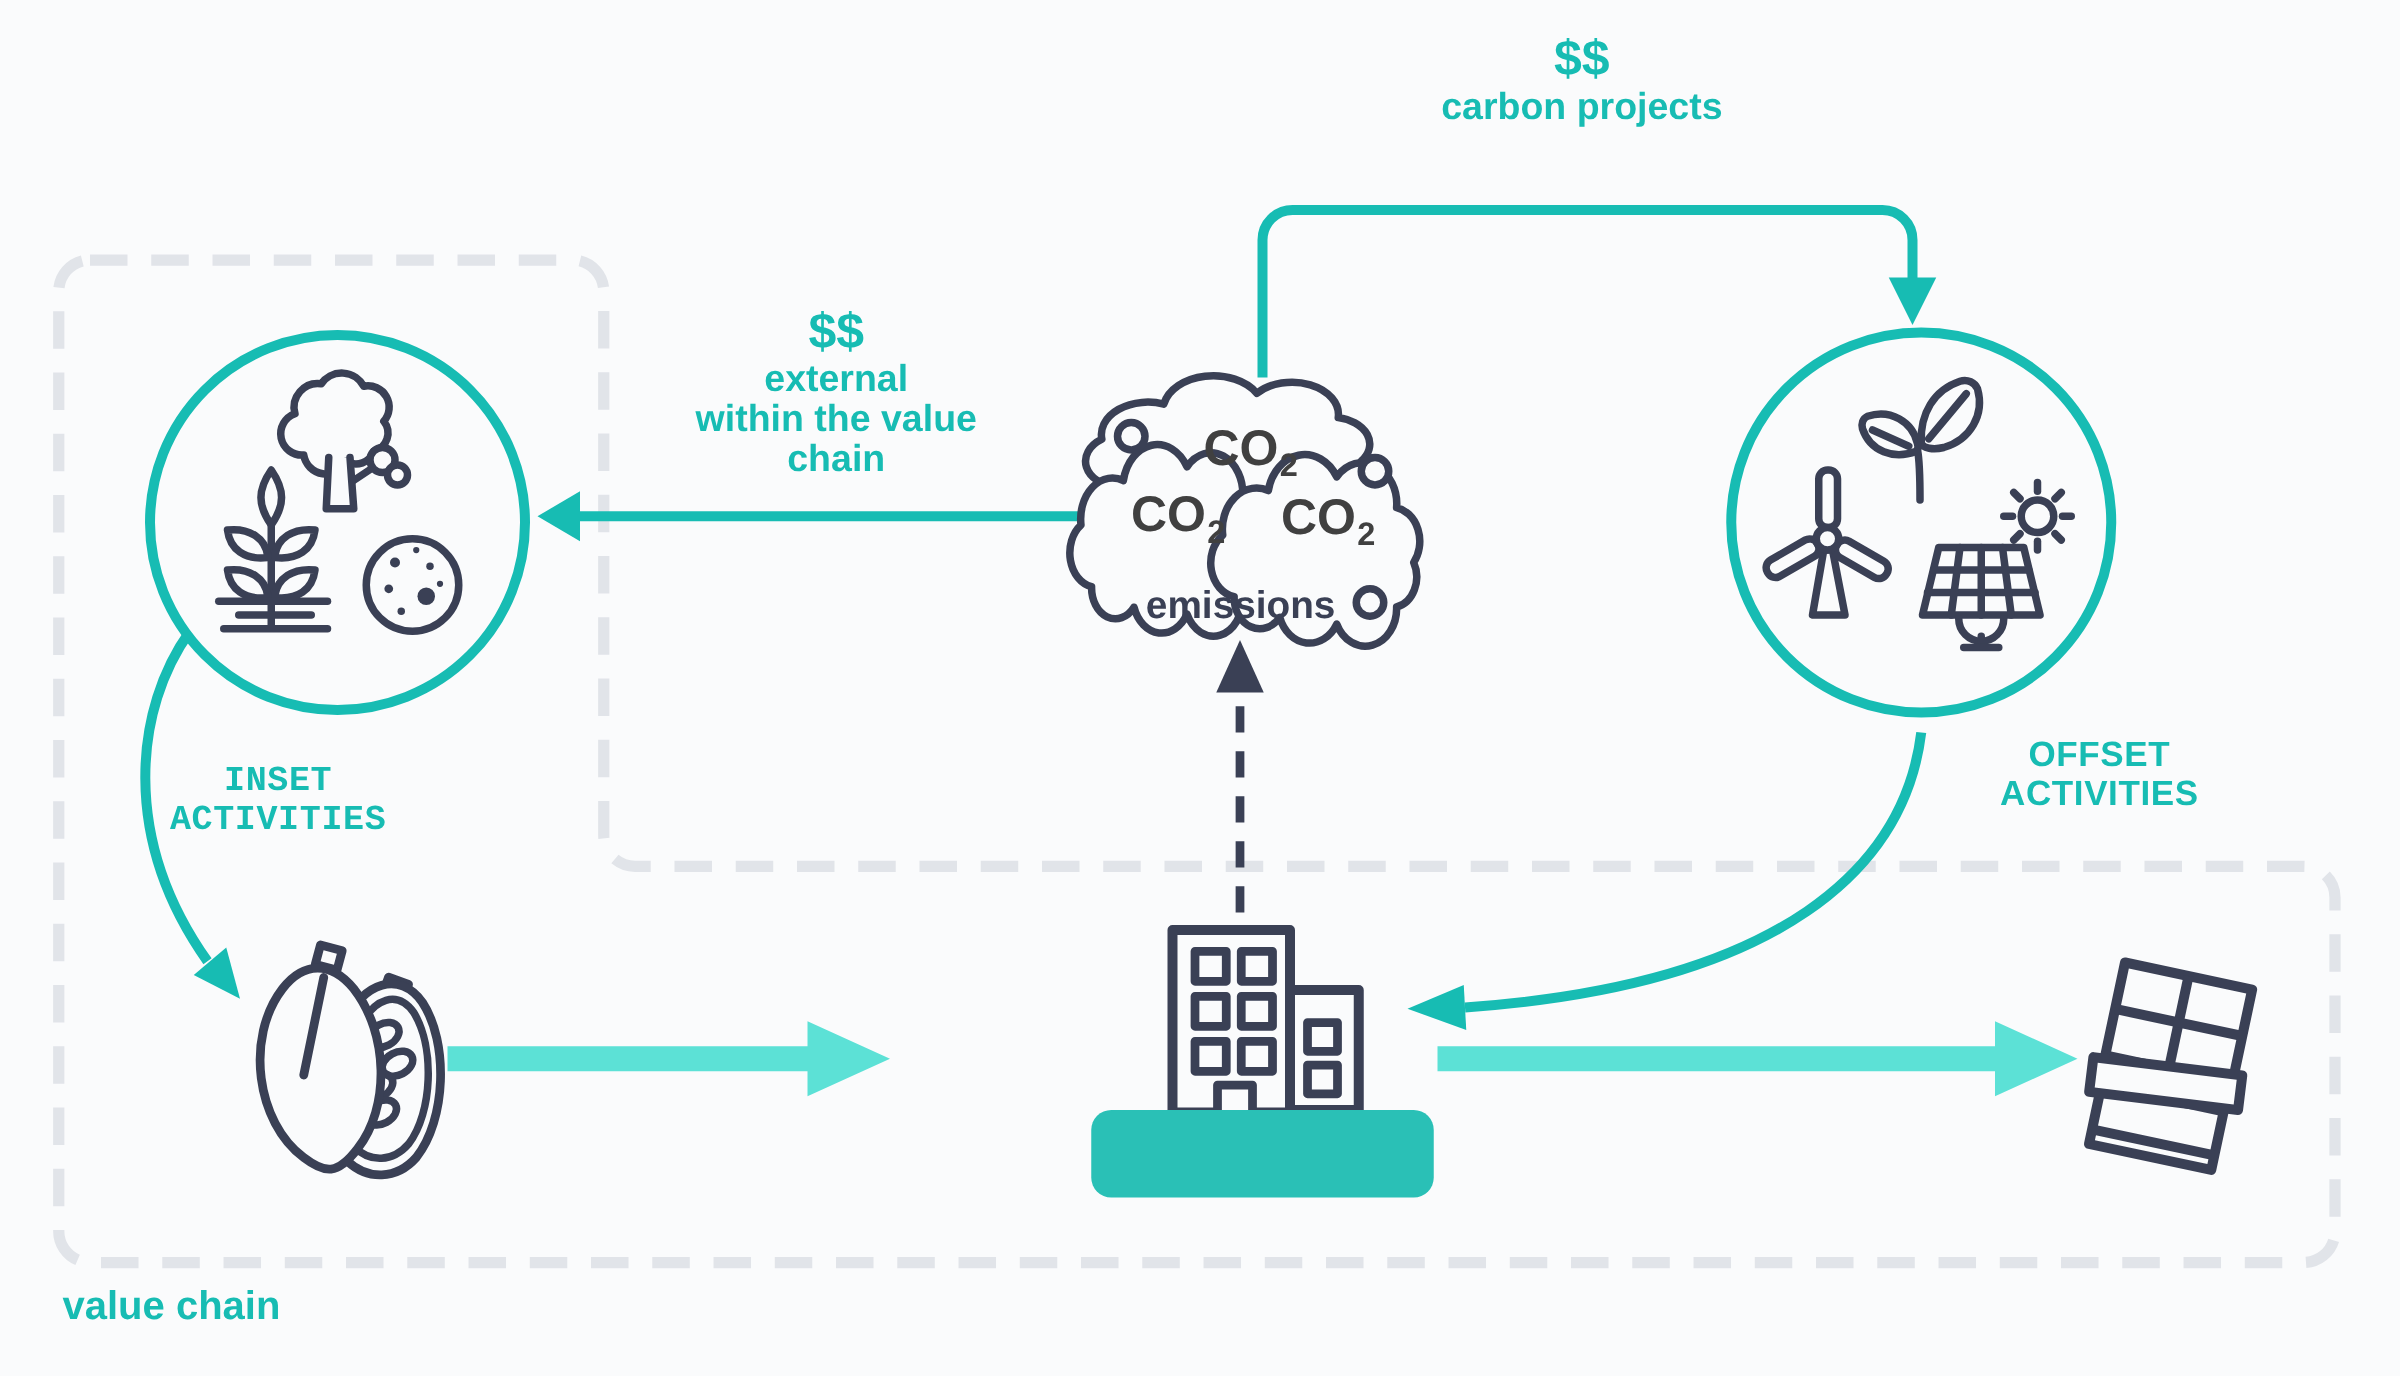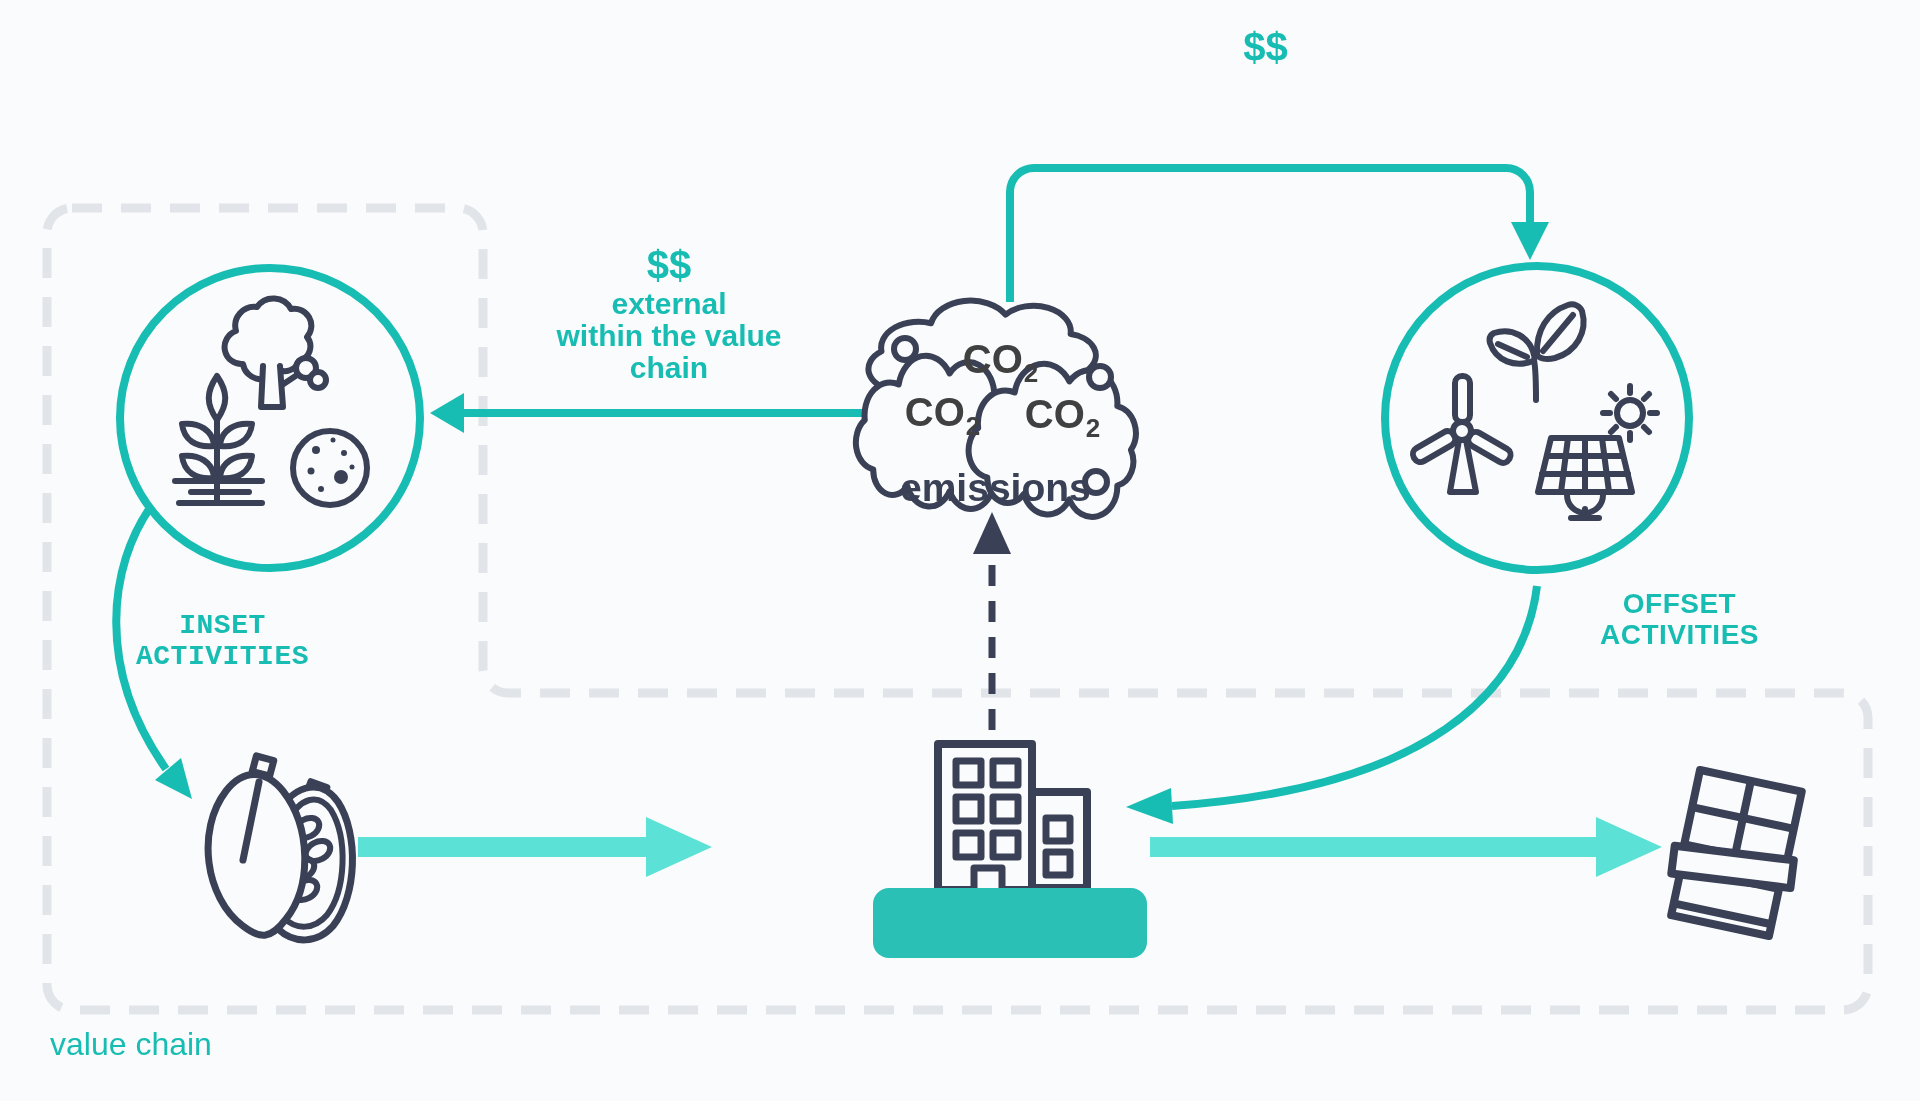--- a/index.html
+++ b/index.html
@@ -9,22 +9,22 @@
   .txt{position:absolute;font-weight:bold;color:#17bcb3;text-align:center;}
   .txt .dollars{font-size:40px;line-height:46px;}
   .txt .line{font-size:30px;line-height:32px;}
   .ext-fin{left:1113px;top:24px;width:305px;}
   .int-fin{left:515px;top:242px;width:308px;}
   .activity-label{position:absolute;font-weight:bold;color:#17bcb3;text-align:center;
                   font-size:28px;line-height:31px;letter-spacing:.5px;}
   .inset-label{left:120px;top:610px;width:205px;font-family:Liberation Mono, monospace;}
   .offset-label{left:1562px;top:588px;width:235px;}
   .emissions-label{position:absolute;left:900px;top:466px;width:185px;text-align:center;
-                   font-weight:bold;font-size:39px;color:#3a4055;}
-  .value-chain-label{position:absolute;left:50px;top:1026px;font-weight:normal;font-size:32px;color:#17bcb3;}
+                   font-weight:bold;font-size:31px;color:#3a4055;}
+  .value-chain-label{position:absolute;left:50px;top:1026px;font-weight:bold;font-size:32px;color:#17bcb3;}
   .company-label{position:absolute;left:873px;top:888px;width:274px;height:70px;
                  display:flex;align-items:center;justify-content:center;
                  color:#ffffff;font-weight:bold;font-size:42px;letter-spacing:1.5px;}
   .co2{position:absolute;transform:translateX(-50%);white-space:nowrap;
        font-weight:bold;color:#404040;font-size:40px;line-height:40px;}
   .co2 .sub{font-size:26px;position:relative;top:9px;left:1px;}
   .co2-top{left:1000px;top:339px;}
   .co2-left{left:942px;top:392px;}
   .co2-right{left:1062px;top:394px;}
 </style>
@@ -190,20 +190,21 @@
     <line x1="2" y1="136" x2="102" y2="136"></line>
     <rect x="0" y="0" width="104" height="76"></rect>
     <line x1="52" y1="0" x2="52" y2="76"></line>
     <line x1="0" y1="38" x2="104" y2="38"></line>
     <rect x="-8" y="74" width="120" height="28" transform="rotate(-5 52 88)"></rect>
   </g>
 </svg>
 
 <div class="txt ext-fin">
   <div class="dollars">$$</div>
+  <div class="line">carbon projects</div>
 </div>
 
 <div class="txt int-fin">
   <div class="dollars">$$</div>
   <div class="line">external</div>
   <div class="line">within the value chain</div>
 </div>
 
 <div class="activity-label inset-label">
   <div>INSET</div>

